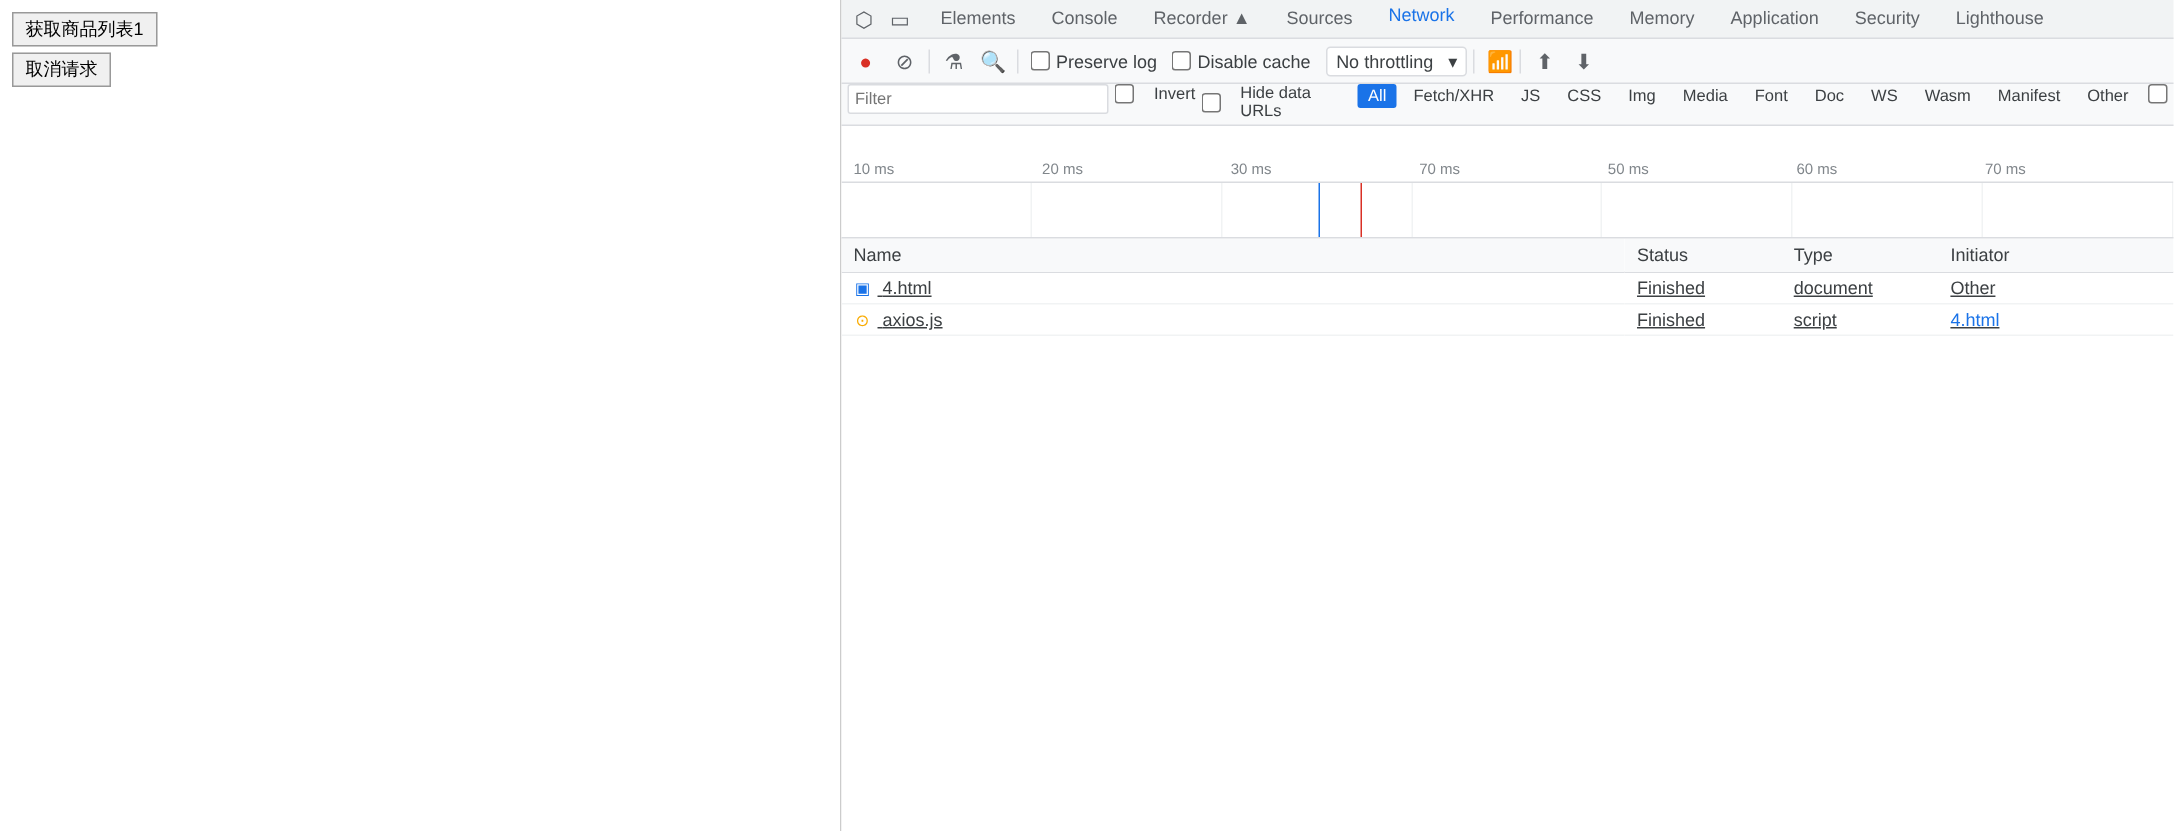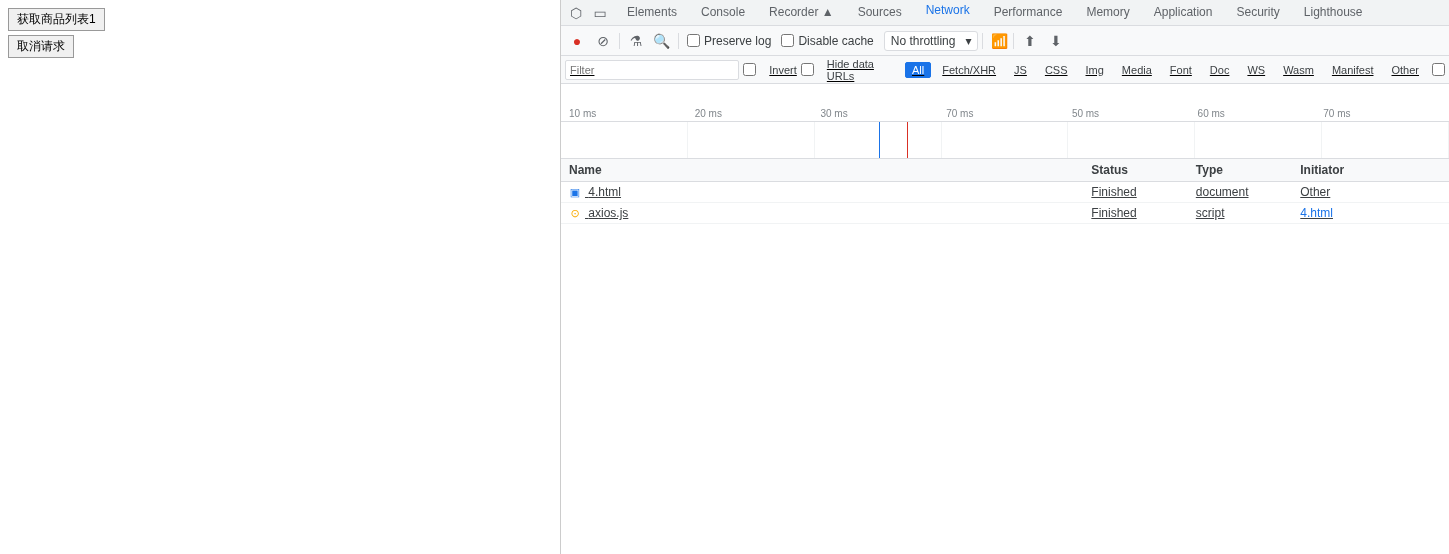--- a/index.html
+++ b/index.html
@@ -135,28 +135,27 @@
 
     .wifi-icon {
       font-size: 14px;
       color: #5f6368;
       margin-left: 4px;
     }
 
     
     .devtools-filter {
       display: flex;
-      align-items: center;
+      align-items: flex-start;
       height: 28px;
       background: #f8f9fa;
       border-bottom: 1px solid #dadce0;
       flex-shrink: 0;
       padding: 0 4px;
       gap: 4px;
-      text-decoration: underline;
     }
 
     .filter-input {
       width: 180px;
       height: 20px;
       border: 1px solid #dadce0;
       border-radius: 2px;
       padding: 0 4px;
       font-size: 11px;
       outline: none;
@@ -254,21 +253,21 @@
 
     .network-table {
       width: 100%;
       border-collapse: collapse;
       font-size: 12px;
     }
 
     .network-table th {
       text-align: left;
       padding: 4px 8px;
-      font-weight: 700;
+      font-weight: 400;
       color: #3c4043;
       border-bottom: 1px solid #dadce0;
       background: #f8f9fa;
       white-space: nowrap;
       position: sticky;
       top: 0;
       z-index: 1;
     }
 
     .network-table td {

